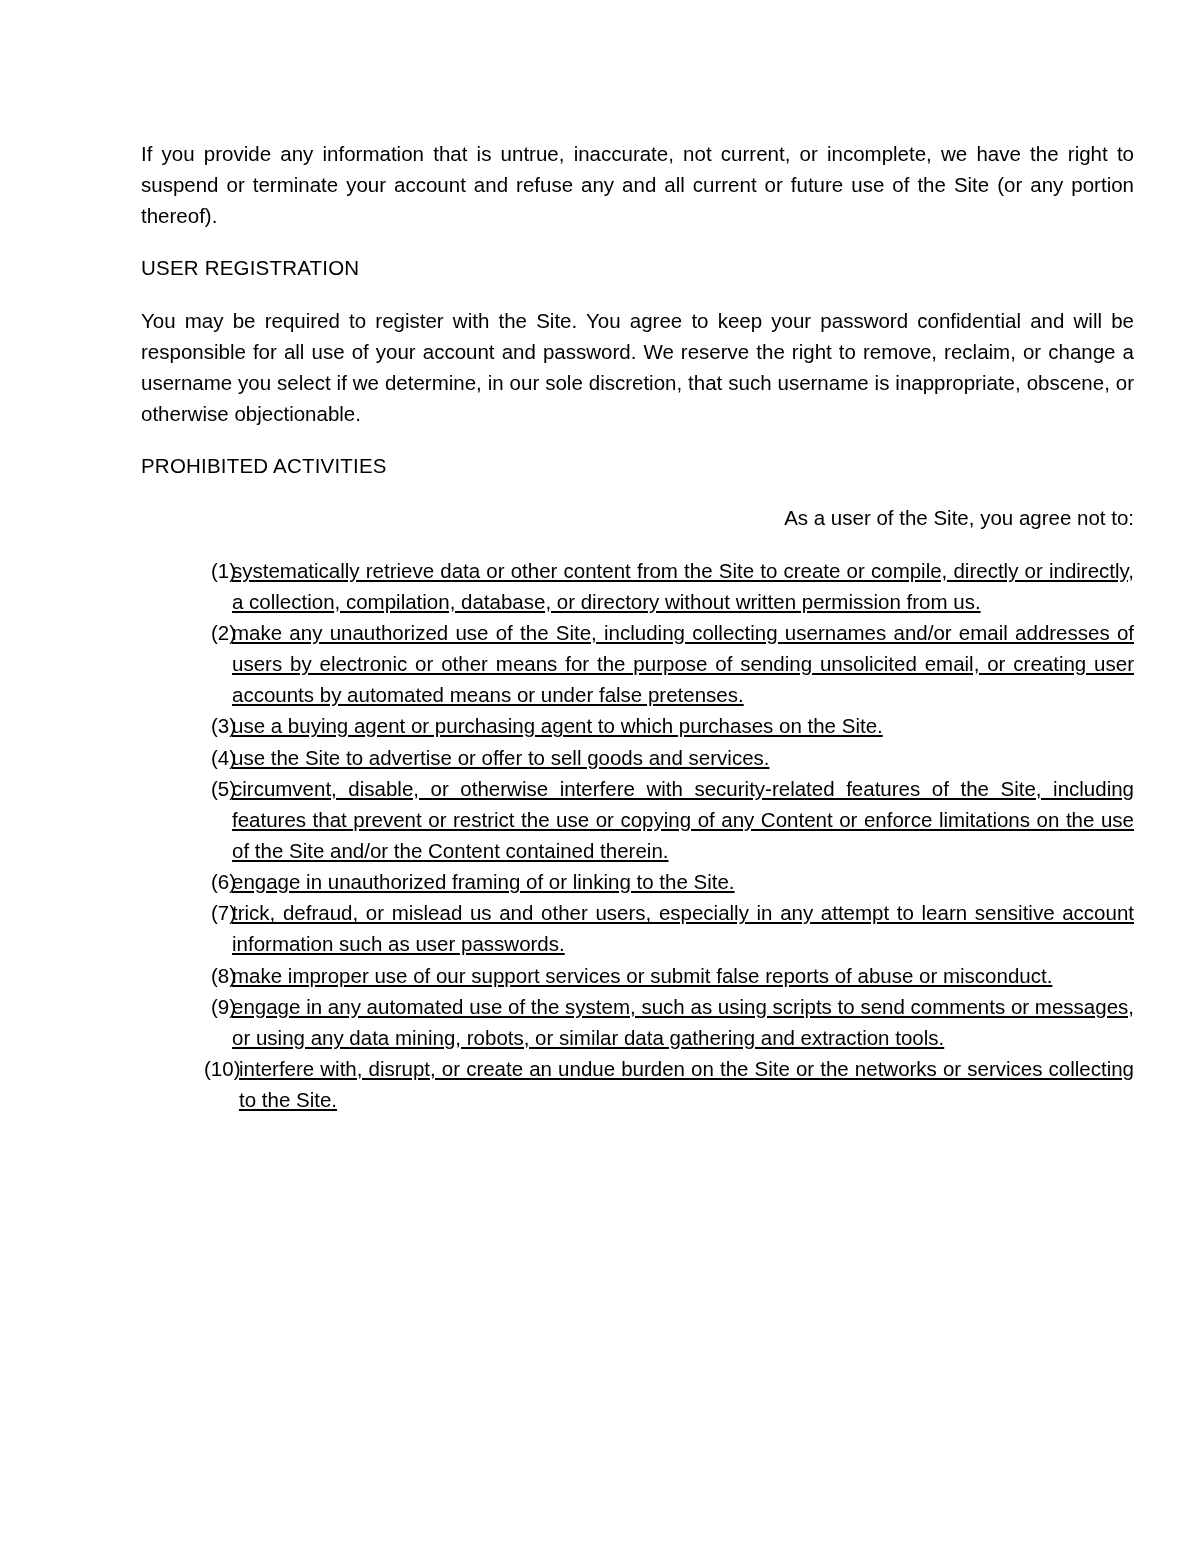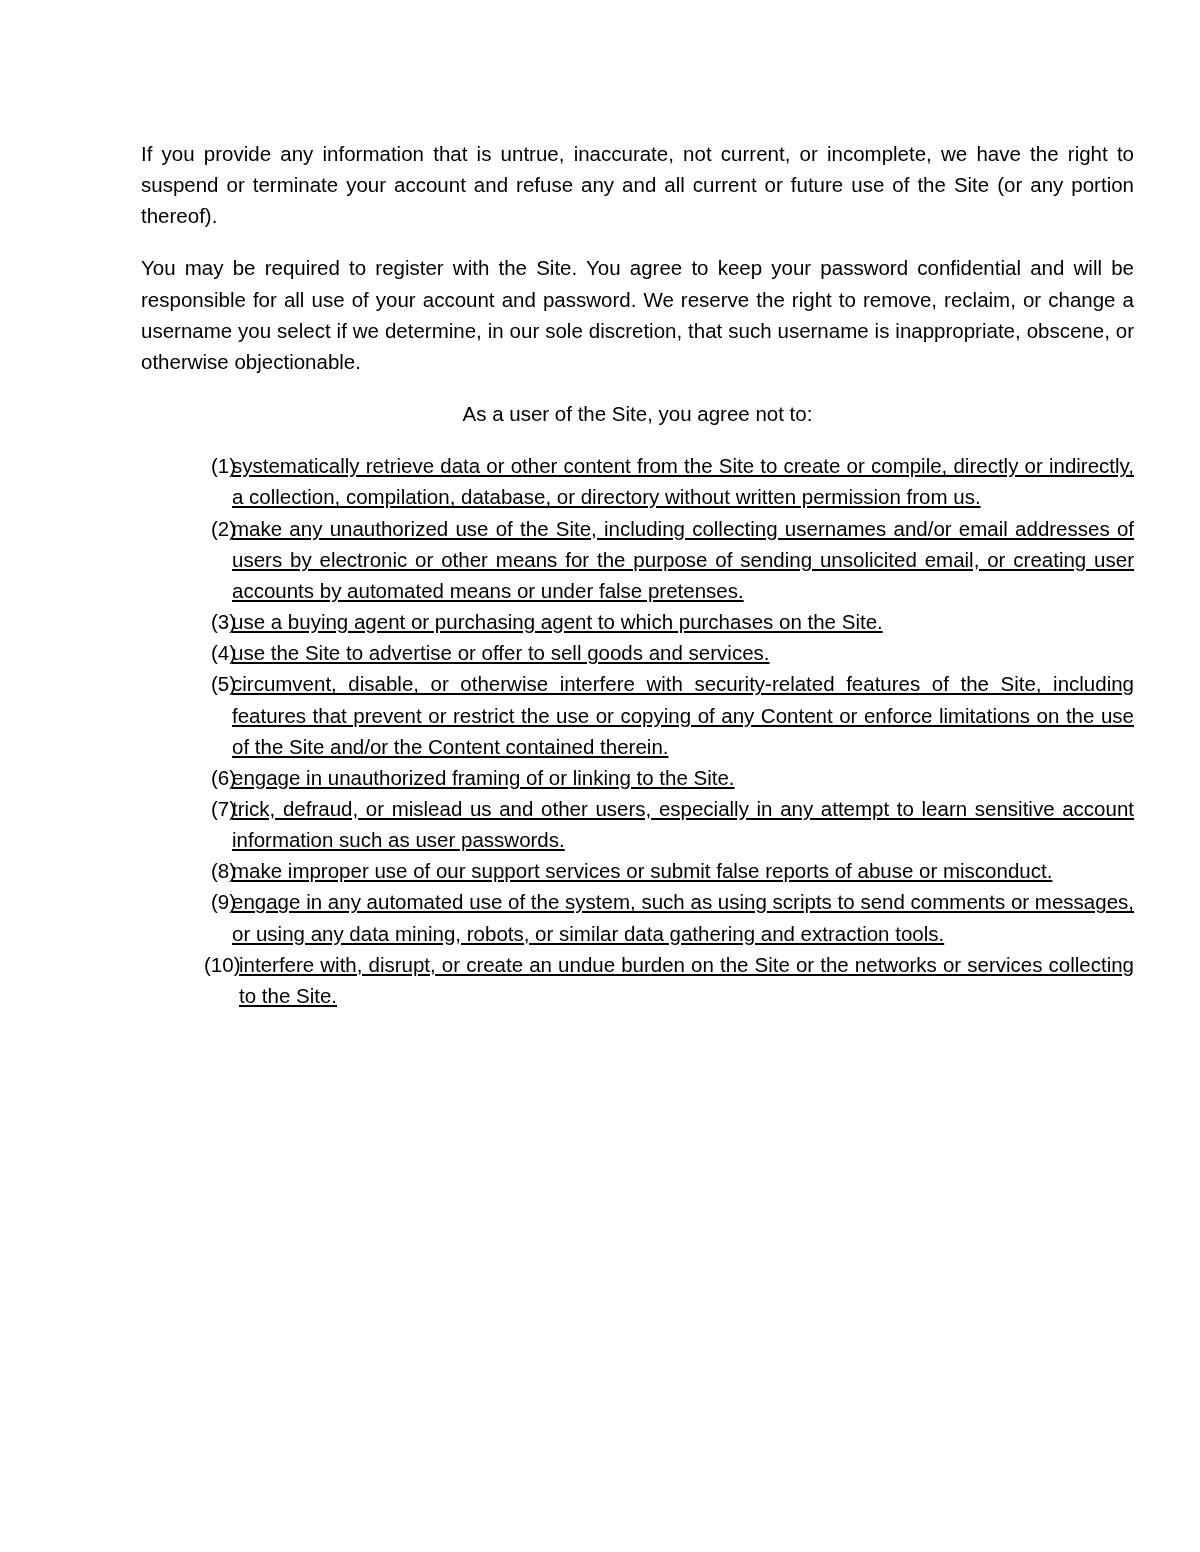--- a/index.html
+++ b/index.html
@@ -20,21 +20,21 @@
   .doc-body {
     font-size: 20.5px;
     line-height: 1.52;
   }
   p.para {
     margin: 0 0 21px 0;
     text-align: justify;
     text-justify: inter-word;
   }
   p.para.nojust {
-    text-align: center;
+    text-align: right;
   }
   h2.heading {
     margin: 0 0 21px 0;
     font-size: 20.5px;
     font-weight: normal;
     letter-spacing: 0.2px;
     line-height: 1.52;
   }
   ol.prohibited {
     list-style: none;
@@ -74,23 +74,25 @@
   }
 </style>
 </head>
 <body>
 
 <div class="page">
   <div class="doc-body">
 
     <p class="para">If you provide any information that is untrue, inaccurate, not current, or incomplete, we have the right to suspend or terminate your account and refuse any and all current or future use of the Site (or any portion thereof).</p>
 
+    <h2 class="heading">USER REGISTRATION</h2>
 
     <p class="para">You may be required to register with the Site. You agree to keep your password confidential and will be responsible for all use of your account and password. We reserve the right to remove, reclaim, or change a username you select if we determine, in our sole discretion, that such username is inappropriate, obscene, or otherwise objectionable.</p>
 
+    <h2 class="heading">PROHIBITED ACTIVITIES</h2>
 
 
     <p class="para nojust">As a user of the Site, you agree not to:</p>
 
     <div class="list-wrap">
       <ol class="prohibited">
         <li>
           <span class="marker">(1)</span>
           <span class="item-text">systematically retrieve data or other content from the Site to create or compile, directly or indirectly, a collection, compilation, database, or directory without written permission from us.</span>
         </li>

